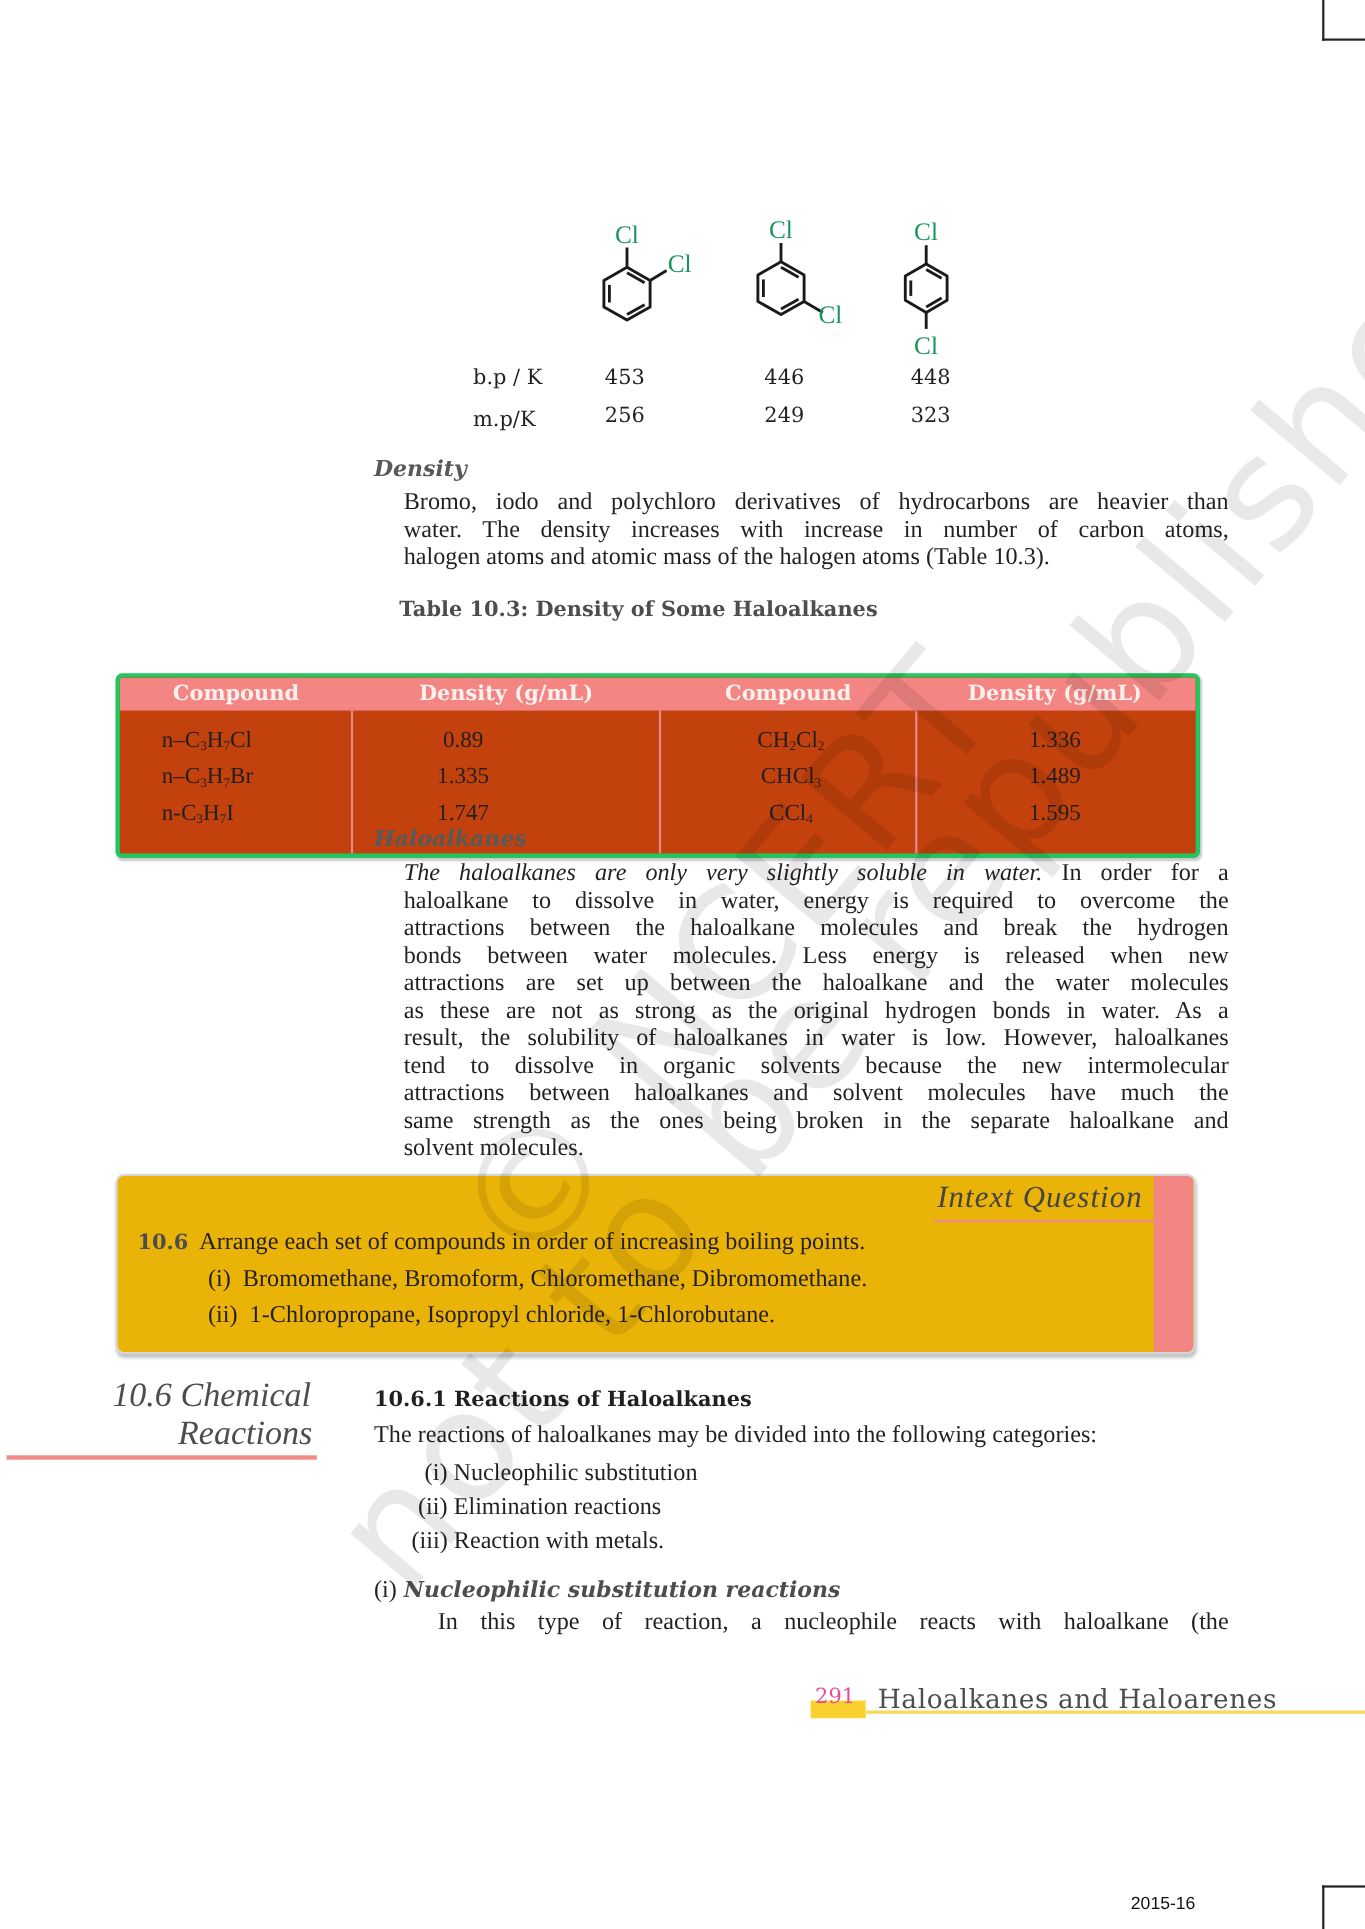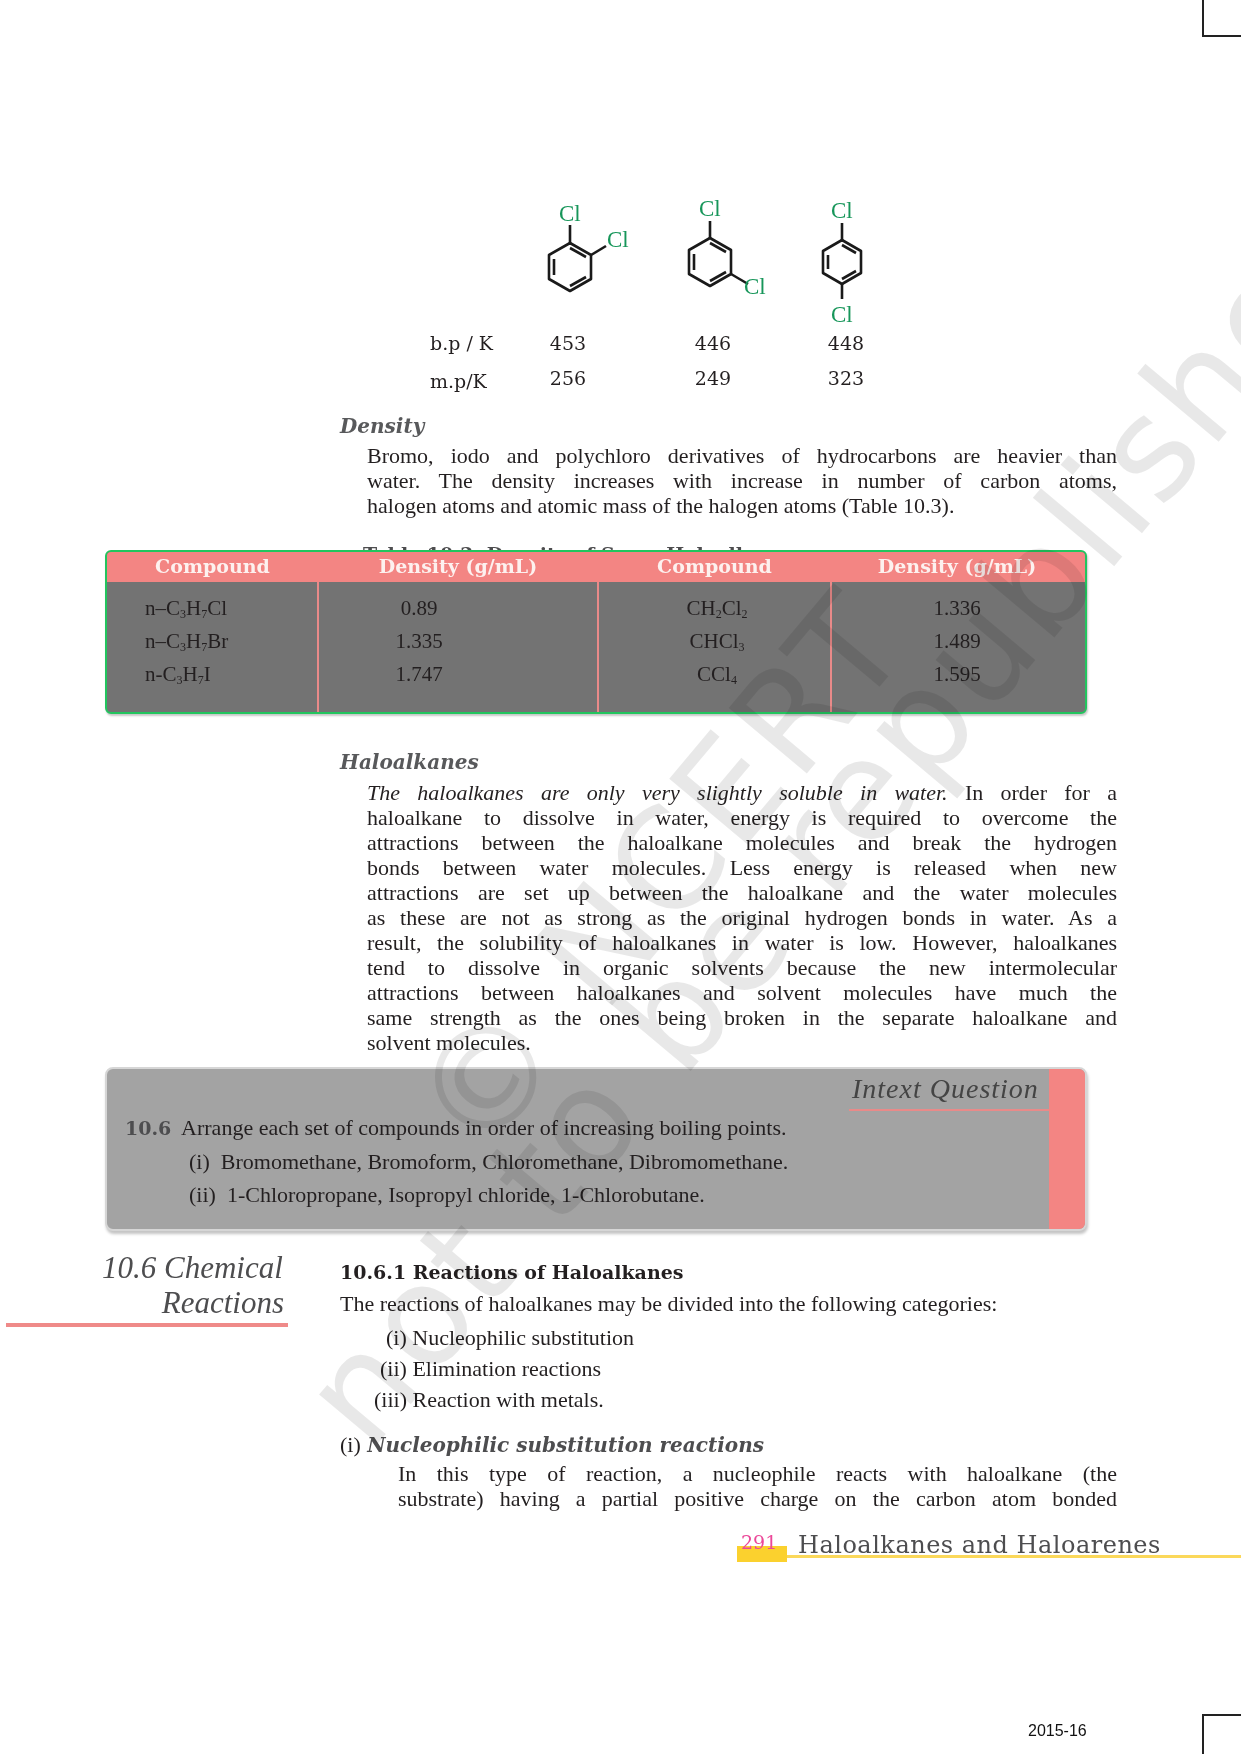--- a/index.html
+++ b/index.html
@@ -19,31 +19,31 @@
   .props .v { position:absolute; width:80px; text-align:center; }
 
   .subhead { position:absolute; left:340px; font-size:20px; font-weight:bold; font-style:italic; color:#58595b;
              font-family:"DejaVu Serif", serif; }
   .para { position:absolute; left:340px; width:750px; font-size:19.5px; line-height:25px; text-align:justify;
           font-family:"Liberation Serif", serif; font-size:22px;margin-left:27px; }
   .para .line { display:block; text-align-last:justify; white-space:nowrap; }
   .para .line.last { text-align-last:left; }
 
   .table-caption { position:absolute; left:363px; top:543px; font-size:19px; font-weight:bold; color:#4d4d4f; }
-  .dtable { position:absolute; left:105px; top:550px; width:978px; height:160px; border:2px solid #22c55e;
-            border-radius:6px; box-shadow:1px 2px 2px #c8c8c8; overflow:hidden; background:#737373; }
+  .dtable { position:absolute; left:105px; top:612px; width:978px; height:160px; border:4px solid #22c55e;
+            border-radius:6px; box-shadow:1px 2px 2px #c8c8c8; overflow:hidden; background:#c2410c; }
   .dtable .hdr { position:absolute; left:0; top:0; width:100%; height:30px; background:#f38583; }
   .dtable .hcell { position:absolute; top:3px; font-size:19px; font-weight:bold; color:#fdf1ef; text-align:center; }
   .dtable .col-line { position:absolute; top:30px; bottom:0; width:2px; background:#e98a89; }
   .dtable .cell { position:absolute; font-family:"Liberation Serif", serif; font-size:21px; color:#231f20; }
   .dtable .cell sub { font-size:12px; vertical-align:-3px; }
   .dtable .num { text-align:center; width:120px; }
 
   .intext { position:absolute; left:105px; top:1067px; width:978px; height:160px; border:2px solid #d6d6d6;
-            border-radius:8px; box-shadow:1px 3px 3px #c4c4c4; background:#a3a3a3; overflow:hidden; }
+            border-radius:8px; box-shadow:1px 3px 3px #c4c4c4; background:#eab308; overflow:hidden; }
   .intext .bar { position:absolute; right:0; top:0; width:36px; height:100%; background:#f38583; }
   .intext .title { position:absolute; left:745px; top:4px; font-family:"Liberation Serif", serif; font-style:italic;
                    font-size:28px; color:#444; letter-spacing:1px; }
   .intext .title-rule { position:absolute; left:742px; top:40px; width:200px; height:2px; background:#e98a89; }
   .intext .q { position:absolute; font-family:"Liberation Serif", serif; font-size:22px; white-space:nowrap; }
   .intext .qnum { font-weight:bold; color:#4d4d4f; font-family:"DejaVu Serif", serif; font-size:19px; }
 
   .margin-title { position:absolute; font-family:"Liberation Serif", serif; font-style:italic; font-size:31px;
                   color:#4d4d4f; text-align:right; }
   .margin-rule { position:absolute; left:6px; top:1323px; width:282px; height:4px; background:#ef8a89; }
@@ -192,21 +192,20 @@
 <div class="plain" style="left:386px;top:1325px"><span>(i)</span> <span>Nucleophilic substitution</span></div>
 <div class="plain" style="left:380px;top:1356px"><span>(ii)</span> <span>Elimination reactions</span></div>
 <div class="plain" style="left:374px;top:1387px"><span>(iii)</span> <span>Reaction with metals.</span></div>
 
 <div class="nuc-head">
   <span style="font-family:'Liberation Serif',serif;font-size:22px;color:#231f20">(i)</span>
   <span class="t">Nucleophilic substitution reactions</span>
 </div>
 <div class="para" style="left:371px;top:1461px;width:719px">
   <span class="line">In this type of reaction, a nucleophile reacts with haloalkane (the</span>
-  <span class="line">substrate) having a partial positive charge on the carbon atom bonded</span>
 </div>
 
 <div class="footer-num-bg"></div>
 <div class="footer-num">291</div>
 <div class="footer-title">Haloalkanes and Haloarenes</div>
 <div class="footer-rule"></div>
 <div class="year">2015-16</div>
 
 <div class="watermark" style="left:380px;top:1080px">© NCERT</div>
 <div class="watermark" style="left:270px;top:1370px">not to be republished</div>

